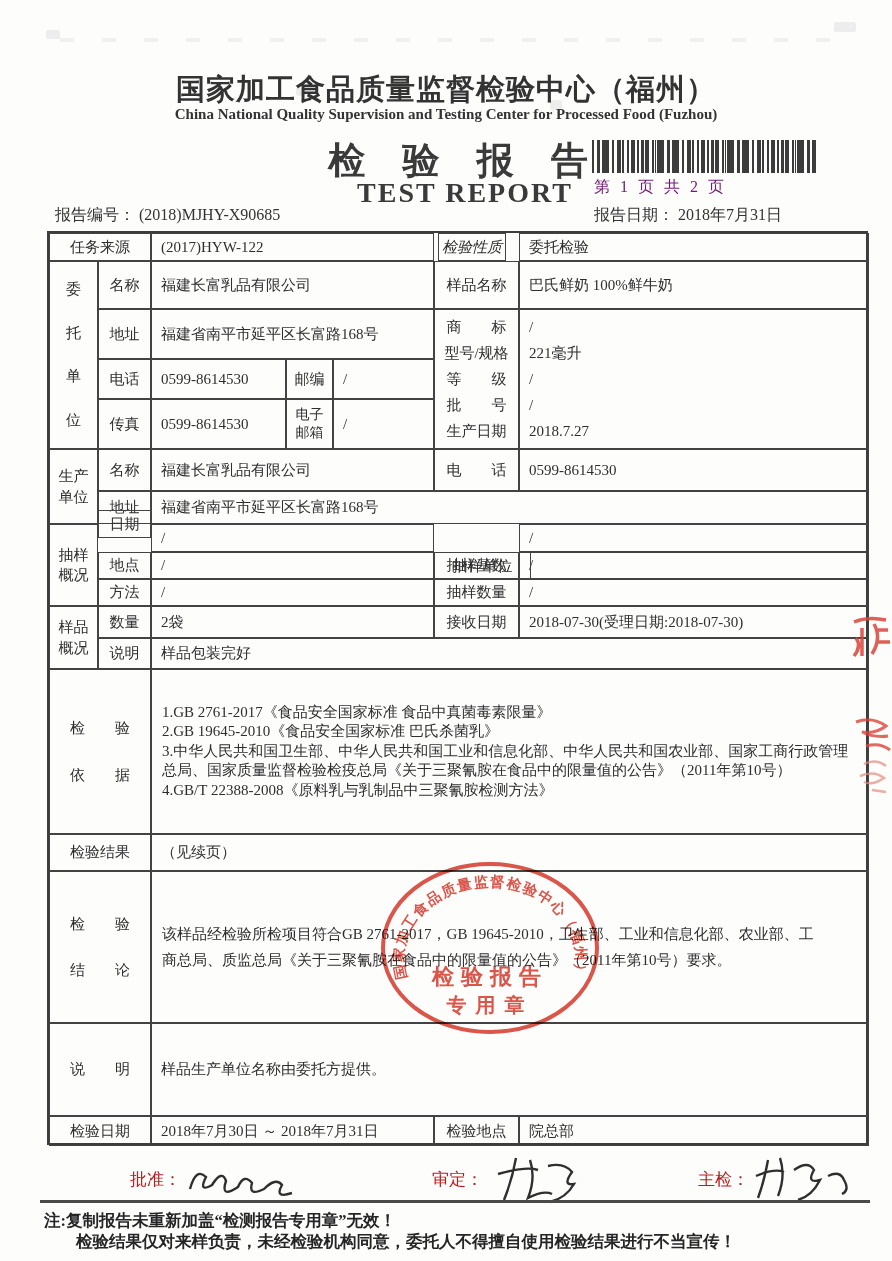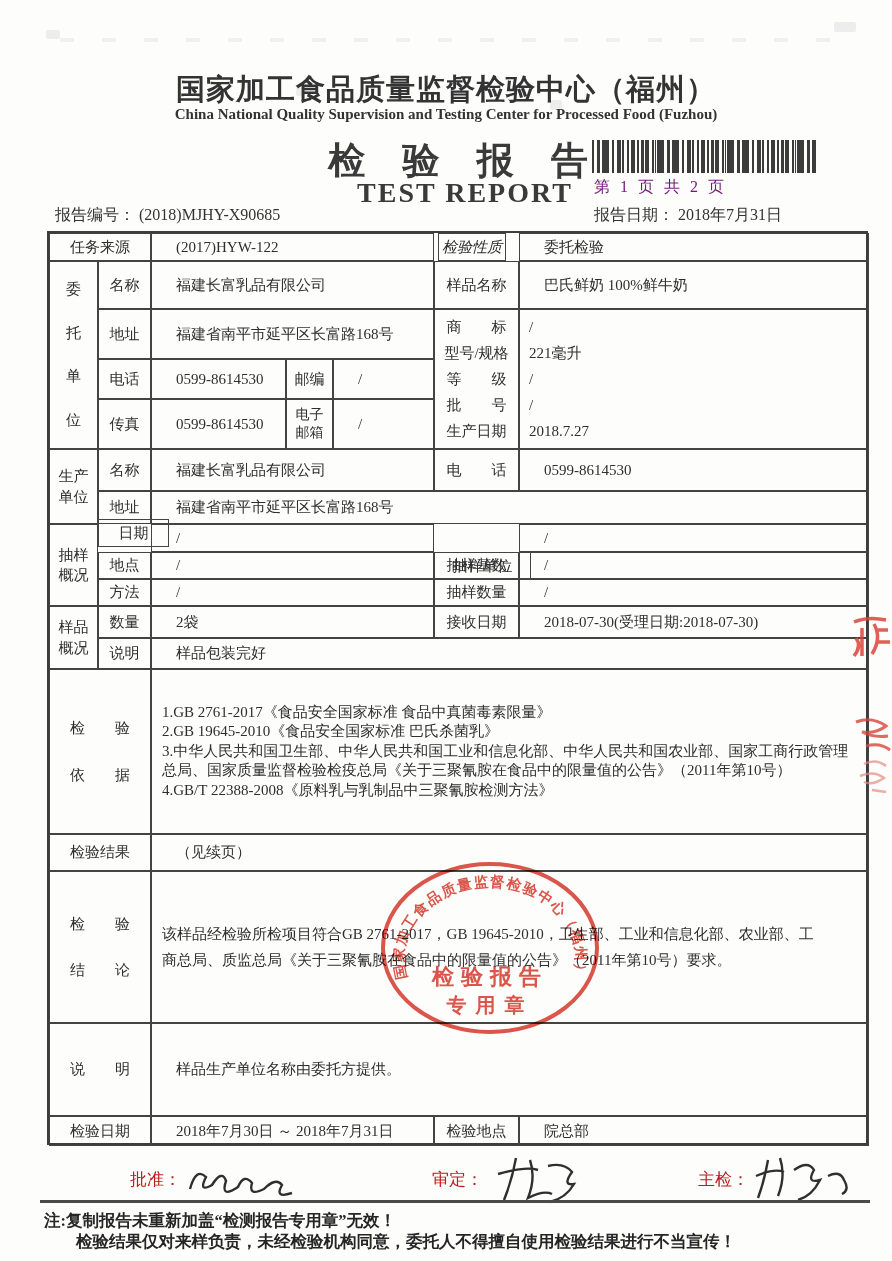--- a/index.html
+++ b/index.html
@@ -19,21 +19,21 @@
       repeating-linear-gradient(90deg,#3c3c3c 0 1px,rgba(0,0,0,0) 1px 7px),
       repeating-linear-gradient(90deg,rgba(0,0,0,0) 0 11px,#3c3c3c 11px 14px);
   }
   .pageinfo{left:594px;top:177px;font-size:16px;letter-spacing:3px;color:#701a75;}
   .meta-left{left:55px;top:205px;font-size:16px;color:#333;}
   .meta-right{left:594px;top:205px;font-size:16px;color:#333;}
   
   .tbl{left:47px;top:231px;width:821px;height:914px;border:2px solid #3d3d3d;box-sizing:border-box;}
   .cell{position:absolute;box-sizing:border-box;border:1px solid #434343;font-size:15px;line-height:1.25;}
   .lab{display:flex;align-items:center;justify-content:center;text-align:center;}
-  .val{display:flex;align-items:center;padding-left:24px;padding-right:4px;}
+  .val{display:flex;align-items:center;padding-left:9px;padding-right:4px;}
   .vgrp1{display:flex;align-items:center;justify-content:center;}
   .vgrp1 span{width:1em;word-break:break-all;text-align:center;line-height:2.9;}
   .vgrp2{display:flex;align-items:center;justify-content:center;}
   .vgrp2 span{width:2.1em;word-break:break-all;text-align:center;line-height:1.35;}
   .stack{display:flex;flex-direction:column;justify-content:space-around;padding:4px 0;}
   .stack>div{flex:0 0 auto;}
   .stack .lln{text-align:center;}
   .stack .vln{padding-left:9px;}
   .biglab{display:flex;align-items:center;justify-content:center;text-align:center;white-space:pre-line;line-height:3.1;}
   .smallbreak{word-break:break-all;text-align:center;line-height:1.3;display:flex;align-items:center;justify-content:center;padding:0 3px;font-size:14px;}
@@ -126,21 +126,21 @@
     <div class="cell lab" style="left:49px;top:216px;width:53px;height:42px;">名称</div>
     <div class="cell val" style="left:102px;top:216px;width:283px;height:42px;">福建长富乳品有限公司</div>
     <div class="cell lab" style="left:385px;top:216px;width:85px;height:42px;">电　　话</div>
     <div class="cell val" style="left:470px;top:216px;width:350px;height:42px;">0599-8614530</div>
     <div class="cell lab" style="left:49px;top:258px;width:53px;height:33px;">地址</div>
     <div class="cell val" style="left:102px;top:258px;width:718px;height:33px;">福建省南平市延平区长富路168号</div>
 
     <div class="cell vgrp2" style="left:0;top:291px;width:49px;height:82px;">
         <span>抽样概况</span>
       </div>
-    <div class="cell lab" style="left:49px;top:286px;width:71px;height:28px;">日期</div>
+    <div class="cell lab" style="left:49px;top:277px;width:53px;height:28px;">日期</div>
     <div class="cell val" style="left:102px;top:291px;width:283px;height:28px;">/</div>
     <div class="cell lab" style="left:385px;top:291px;width:97px;height:28px;margin-top:28px;">抽样单位</div>
     <div class="cell val" style="left:470px;top:291px;width:350px;height:28px;">/</div>
     <div class="cell lab" style="left:49px;top:319px;width:53px;height:27px;">地点</div>
     <div class="cell val" style="left:102px;top:319px;width:283px;height:27px;">/</div>
     <div class="cell lab" style="left:385px;top:319px;width:85px;height:27px;">抽样基数</div>
     <div class="cell val" style="left:470px;top:319px;width:350px;height:27px;">/</div>
     <div class="cell lab" style="left:49px;top:346px;width:53px;height:27px;">方法</div>
     <div class="cell val" style="left:102px;top:346px;width:283px;height:27px;">/</div>
     <div class="cell lab" style="left:385px;top:346px;width:85px;height:27px;">抽样数量</div>

